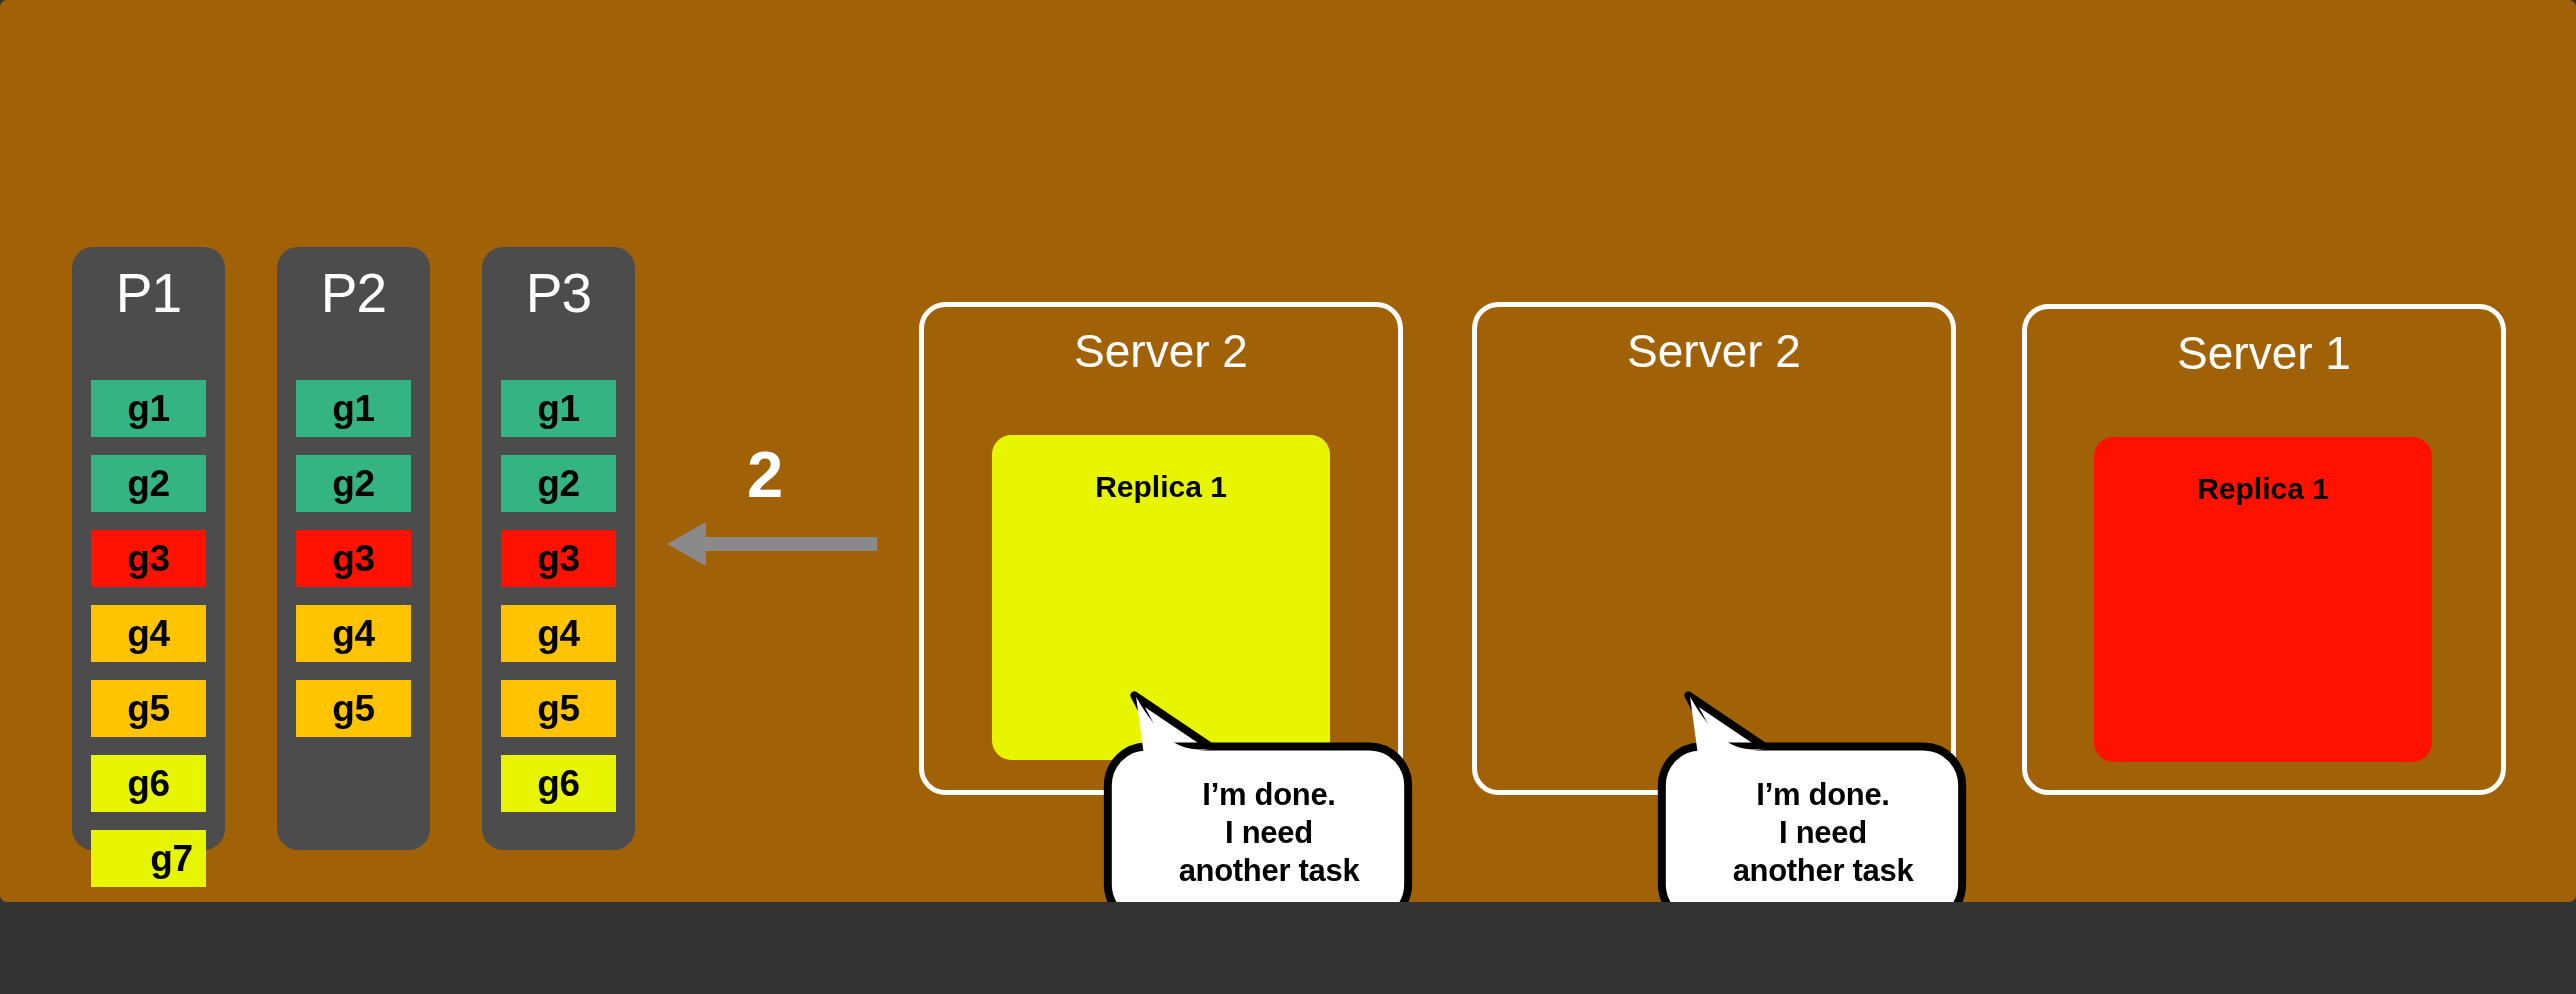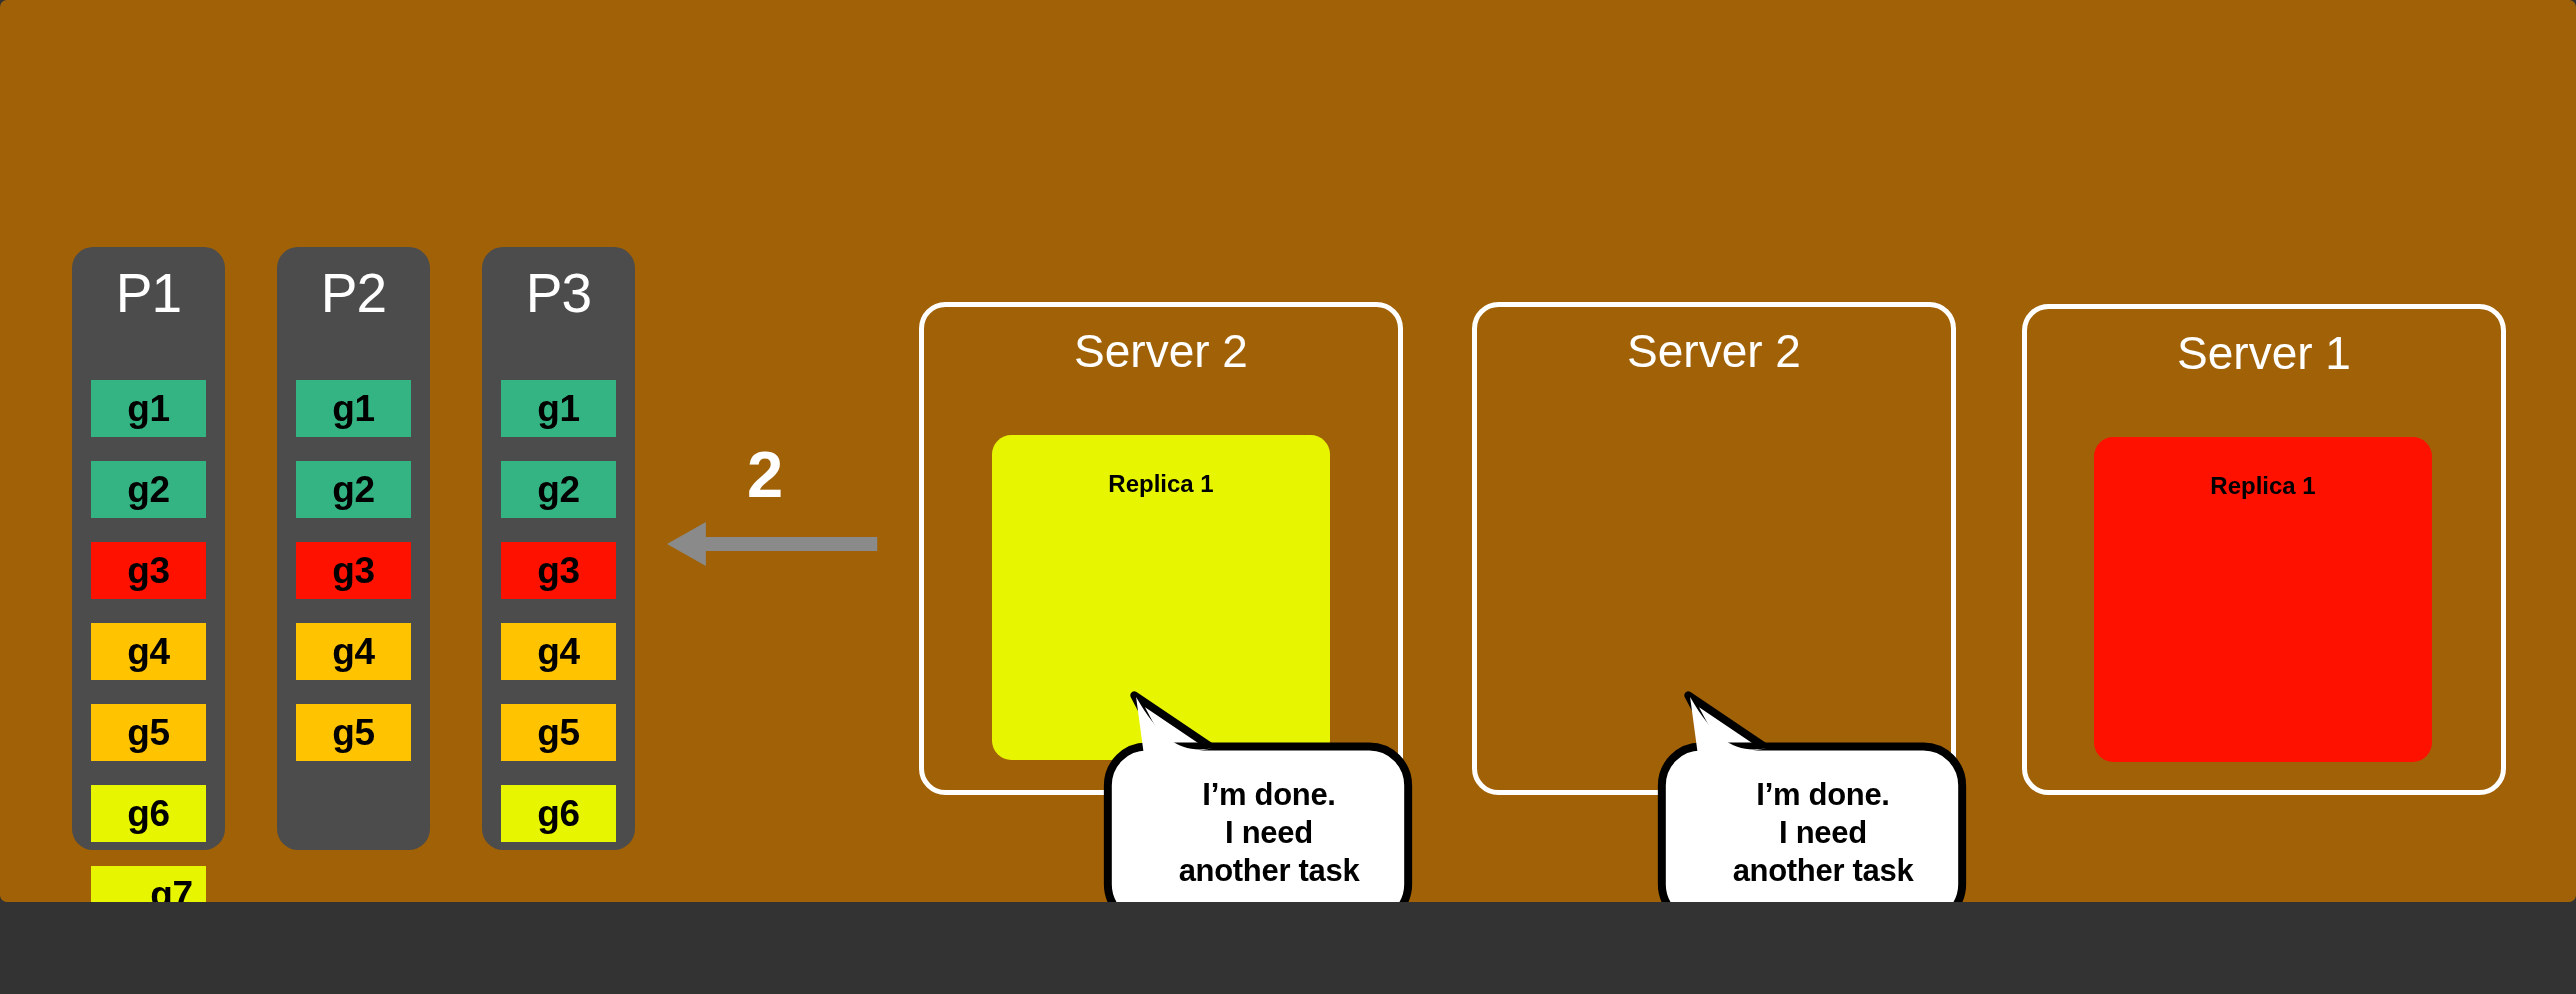--- a/index.html
+++ b/index.html
@@ -37,21 +37,21 @@
     line-height: 1;
   }
   .chip-stack {
     position: absolute;
     left: 19.4px;
     right: 19.4px;
     top: 133px;
   }
   .chip {
     height: 57px;
-    margin-bottom: 24px;
+    margin-bottom: 18px;
     display: flex;
     align-items: center;
     justify-content: center;
     color: #000000;
     font-size: 37px;
     font-weight: bold;
     letter-spacing: -0.4px;
   }
 
   
@@ -90,21 +90,21 @@
     border-radius: 19.4px;
     box-sizing: border-box;
   }
   .replica-label {
     position: absolute;
     top: 37px;
     left: 0;
     width: 100%;
     text-align: center;
     color: #000000;
-    font-size: 24px;
+    font-size: 30px;
     font-weight: bold;
     line-height: 1;
   }
 
   
   .bubble {
     position: absolute;
     z-index: 40;
   }
   .bubble svg {

